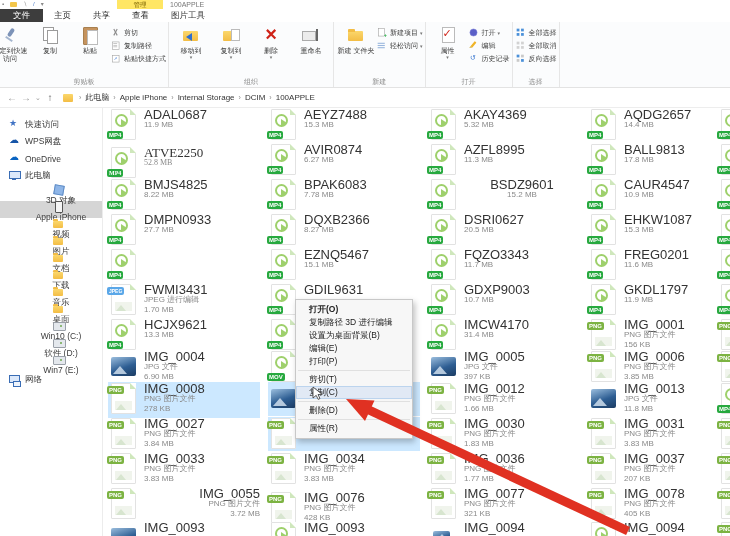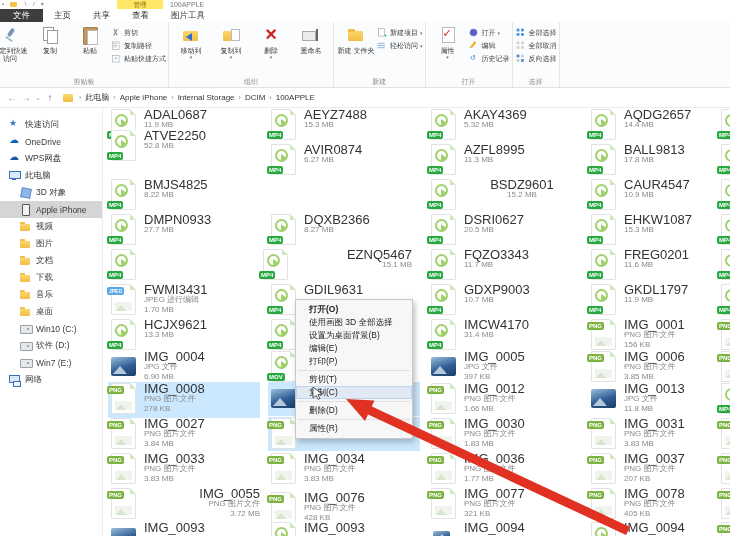--- a/index.html
+++ b/index.html
@@ -78,21 +78,21 @@
   .crumbbar { display:flex; align-items:center; margin-left:6px; }
   .crumb-folder { width:10px; height:8px; background:linear-gradient(#fbd76c,#f3bd45); border-radius:1px; margin-right:4px; }
   .crumb { font-size:8px; color:#333; padding:0 2px; }
   .csep { font-size:7px; color:#8a8a8a; padding:0 2px; }
 
   
   .bodyrow { position:relative; height:428px; display:flex; }
   .sidebar { width:103px; border-right:1px solid #ececec; padding-top:8px; flex:none; background:#fff; }
   .sitem { display:flex; align-items:center; height:17px; font-size:8.5px; color:#3b3b3b; }
   .sitem.l0 { padding-left:9px; }
-  .sitem.l1 { padding-left:20px; }
+  .sitem.l1 { padding-left:20px;flex-direction:column; }
   .sitem.sel { background:#d5d5d5; }
   .si { width:12px; height:11px; position:relative; margin-right:4px; flex:none; }
   .si-star::before { content:"\2605"; color:#4073c4; font-size:9px; position:absolute; top:-1px; }
   .si-cloud::before { content:"\2601"; color:#0a64c2; font-size:10px; position:absolute; top:-2px; }
   .si-cloud2::before { content:"\2601"; color:#1756a8; font-size:10px; position:absolute; top:-2px; }
   .si-pc::before { content:""; position:absolute; left:0; top:1px; width:10px; height:6px; border:1px solid #3a6db5; background:#dce9fb; }
   .si-pc::after { content:""; position:absolute; left:3px; top:8px; width:4px; height:2px; background:#3a6db5; }
   .si-cube::before { content:""; position:absolute; left:1px; top:1px; width:8px; height:8px; background:#8fb6e8; border:1px solid #5f8cc4; transform:rotate(10deg); }
   .si-phone::before { content:""; position:absolute; left:2px; top:0; width:6px; height:10px; border:1px solid #555; border-radius:1px; background:#f4f4f4; }
   .si-folder::before { content:""; position:absolute; left:0; top:3px; width:10px; height:7px; background:linear-gradient(#fbd76c,#f3bd45); border-radius:1px; }
@@ -340,26 +340,26 @@
       </span>
   </div>
 
   <div class="bodyrow">
     <div class="sidebar" id="sidebar">
         <div class="sitem l0">
           <span class="si si-star"></span>
           <span>快速访问</span>
         </div>
         <div class="sitem l0">
+          <span class="si si-cloud2"></span>
+          <span>WPS网盘</span>
+        </div>
+        <div class="sitem l0">
           <span class="si si-cloud"></span>
           <span>OneDrive</span>
-        </div>
-        <div class="sitem l0">
-          <span class="si si-cloud2"></span>
-          <span>WPS网盘</span>
         </div>
         <div class="sitem l0">
           <span class="si si-pc"></span>
           <span>此电脑</span>
         </div>
         <div class="sitem l1">
           <span class="si si-cube"></span>
           <span>3D 对象</span>
         </div>
         <div class="sitem l1 sel">
@@ -456,21 +456,21 @@
             <div class="fsize">14.4 MB</div>
           </div>
         </div>
         <div class="fitem" style="left: 615px; top: 0px; width: 20px;">
           <div class="fi">
             <div class="page"></div>
             <div class="circle"></div>
             <div class="badge">MP4</div>
           </div>
         </div>
-        <div class="fitem" style="left: 5px; top: 21px;">
+        <div class="fitem" style="left: 5px; top: 38px; font-family: Liberation Serif, serif;">
           <div class="fi">
             <div class="page"></div>
             <div class="fold"></div>
             <div class="circle"></div>
             <div class="badge">MP4</div>
           </div>
           <div class="ftext">
             <div class="fname">ATVE2250</div>
             <div class="fsize">52.8 MB</div>
           </div>
@@ -523,20 +523,32 @@
             <div class="page"></div>
             <div class="fold"></div>
             <div class="circle"></div>
             <div class="badge">MP4</div>
           </div>
           <div class="ftext">
             <div class="fname">BMJS4825</div>
             <div class="fsize">8.22 MB</div>
           </div>
         </div>
+        <div class="fitem" style="left: 165px; top: 70px;">
+          <div class="fi">
+            <div class="page"></div>
+            <div class="fold"></div>
+            <div class="circle"></div>
+            <div class="badge">MP4</div>
+          </div>
+          <div class="ftext">
+            <div class="fname">BPAK6083</div>
+            <div class="fsize">7.78 MB</div>
+          </div>
+        </div>
         <div class="fitem" style="left: 325px; top: 70px; text-align: center;">
           <div class="fi">
             <div class="page"></div>
             <div class="fold"></div>
             <div class="circle"></div>
             <div class="badge">MP4</div>
           </div>
           <div class="ftext">
             <div class="fname">BSDZ9601</div>
             <div class="fsize">15.2 MB</div>
@@ -617,21 +629,21 @@
           </div>
         </div>
         <div class="fitem" style="left: 5px; top: 140px;">
           <div class="fi">
             <div class="page"></div>
             <div class="fold"></div>
             <div class="circle"></div>
             <div class="badge">MP4</div>
           </div>
         </div>
-        <div class="fitem" style="left: 157px; top: 140px; text-align: right;">
+        <div class="fitem" style="left: 165px; top: 140px;">
           <div class="fi">
             <div class="page"></div>
             <div class="fold"></div>
             <div class="circle"></div>
             <div class="badge">MP4</div>
           </div>
           <div class="ftext">
             <div class="fname">EZNQ5467</div>
             <div class="fsize">15.1 MB</div>
           </div>
@@ -1095,21 +1107,21 @@
           <div class="fi">
             <div class="page"></div>
             <div class="badge top">PNG</div>
           </div>
         </div>
       </div>
   </div>
 
   <div class="cmenu" id="cmenu">
       <div class="mitem bold">打开(O)</div>
-      <div class="mitem">使用画图 3D 全部选择</div>
+      <div class="mitem">复制路径 3D 进行编辑</div>
       <div class="mitem">设置为桌面背景(B)</div>
       <div class="mitem">编辑(E)</div>
       <div class="mitem">打印(P)</div>
       <div class="msep"></div>
       <div class="mitem">剪切(T)</div>
       <div class="mitem hover">复制(C)</div>
       <div class="msep"></div>
       <div class="mitem">删除(D)</div>
       <div class="msep"></div>
       <div class="mitem">属性(R)</div>

